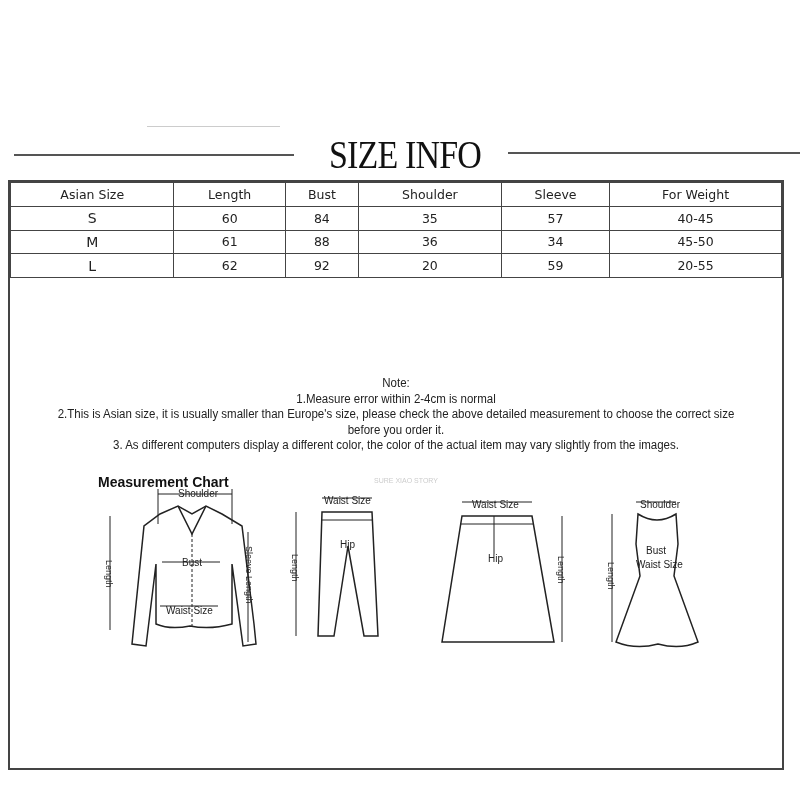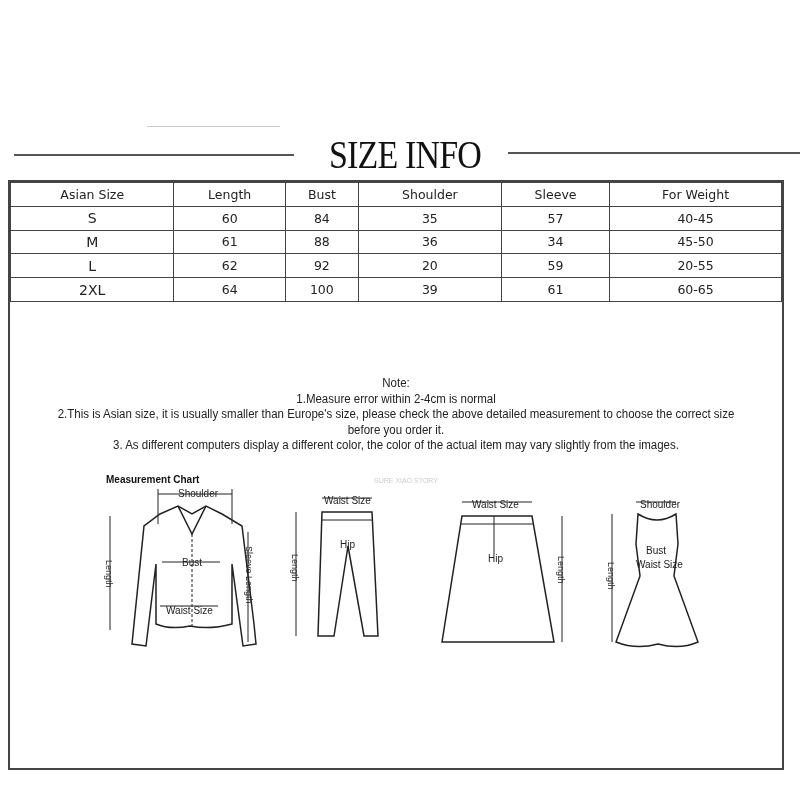--- a/index.html
+++ b/index.html
@@ -8,21 +8,21 @@
   .title-row{position:absolute;left:0;top:130px;width:688px;height:50px;}
   .title-line-left{position:absolute;left:14px;top:24px;width:280px;height:2px;background:#555;}
   .title-line-right{position:absolute;left:508px;top:22px;width:292px;height:2px;background:#555;}
   .title{position:absolute;left:300px;top:0;width:210px;text-align:center;font-family:"Liberation Serif","DejaVu Serif",serif;font-size:40px;letter-spacing:-1px;color:#111;transform:scaleX(0.85);transform-origin:center;line-height:50px;}
   .box{position:absolute;left:8px;top:180px;width:776px;height:590px;border:2px solid #444;box-sizing:border-box;}
   table{position:absolute;left:0;top:0;border-collapse:collapse;width:772px;}
   td{border:1.5px solid #444;height:22.8px;padding:0;text-align:center;font-size:12.5px;color:#222;}
   td.size{font-size:14px;}
   .notes{position:absolute;left:0;top:194px;width:772px;text-align:center;font-family:"Liberation Sans",sans-serif;font-size:12.5px;line-height:15.5px;color:#222;transform:scaleX(0.92);transform-origin:center top;}
   .chart{position:absolute;left:0;top:282px;width:772px;height:300px;}
-  .chart-title{position:absolute;left:96px;top:10px;font-family:"Liberation Sans",sans-serif;font-weight:bold;font-size:10px;color:#111;}
+  .chart-title{position:absolute;left:88px;top:10px;font-family:"Liberation Sans",sans-serif;font-weight:bold;font-size:14px;color:#111;}
   .watermark{position:absolute;left:364px;top:13px;font-size:7px;color:#ccc;font-family:"Liberation Sans",sans-serif;}
   svg text{font-family:"Liberation Sans",sans-serif;}
 </style>
 </head>
 <body>
 
 <div class="topline"></div>
 <div class="title-row">
   <div class="title-line-left"></div>
   <div class="title">SIZE INFO</div>
@@ -56,28 +56,20 @@
       <td>34</td>
       <td>45-50</td>
     </tr>
     <tr>
       <td class="size">L</td>
       <td>62</td>
       <td>92</td>
       <td>20</td>
       <td>59</td>
       <td>20-55</td>
-    </tr>
-    <tr>
-      <td class="size">2XL</td>
-      <td>64</td>
-      <td>100</td>
-      <td>39</td>
-      <td>61</td>
-      <td>60-65</td>
     </tr>
   </tbody>
     </table>
 
   <div class="notes">
     <div>Note:</div>
     <div>1.Measure error within 2-4cm is normal</div>
     <div>2.This is Asian size, it is usually smaller than Europe's size, please check the above detailed measurement to choose the correct size before you order it.</div>
     <div>3. As different computers display a different color, the color of the actual item may vary slightly from the images.</div>
   </div>

